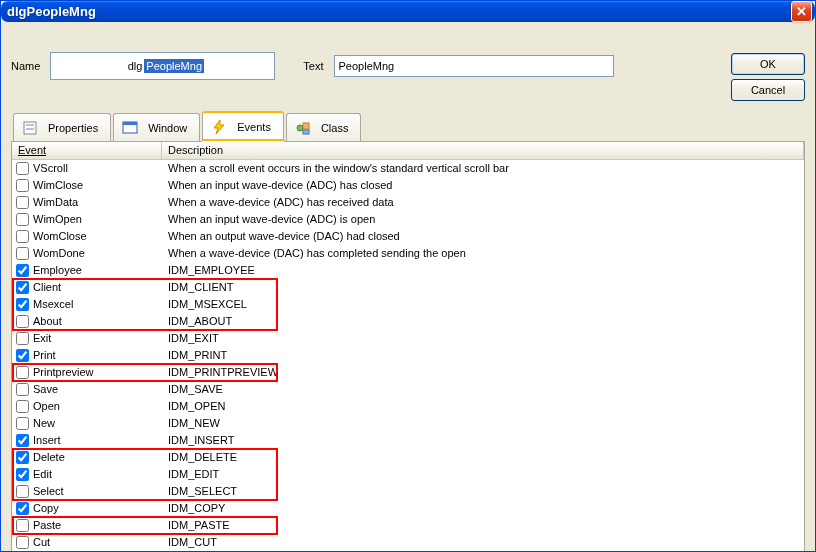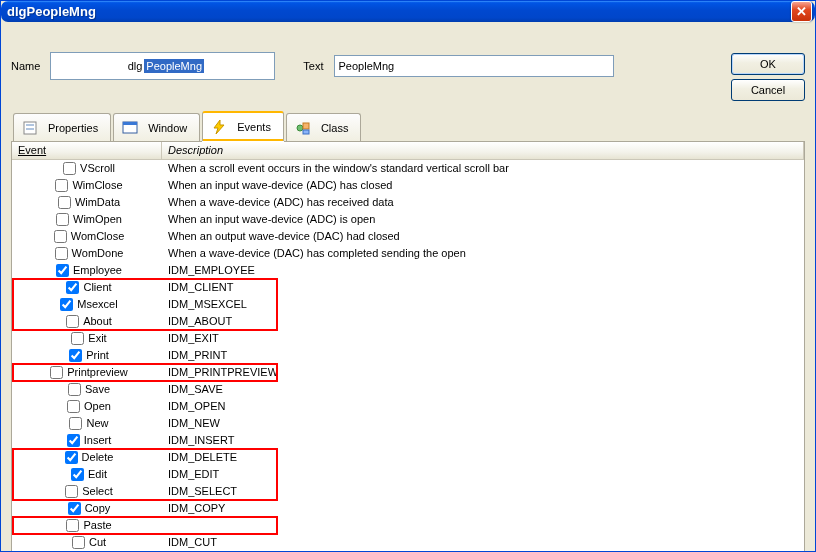--- a/index.html
+++ b/index.html
@@ -25,23 +25,23 @@
   .xp-btn.default { box-shadow: inset 0 0 0 1px #b8d6fb, 0 0 0 1px #89ade4 inset; }
   .tabs-row { display: flex; align-items: flex-end; gap: 2px; padding-left: 2px; margin-bottom: 0; }
   .tab { height: 28px; border: 1px solid #aca899; border-bottom: none; background: linear-gradient(to bottom, #fdfdfd, #f1efe2); border-radius: 3px 3px 0 0; display: flex; align-items: center; gap: 10px; padding: 0 12px 0 8px; font-size: 11px; cursor: pointer; position: relative; z-index: 1; }
   .tab.active { background: #fff; height: 30px; z-index: 3; box-shadow: 0 -2px 0 #ffb700 inset, 0 2px 0 #fff; border-top: 2px solid #ffb700; }
   .tab .icon { width: 16px; height: 16px; display: inline-flex; align-items: center; justify-content: center; }
   .tab-pane { flex: 1; border: 1px solid #aca899; background: #fff; position: relative; overflow: hidden; display: flex; }
   .table-wrap { flex: 1; overflow-y: scroll; overflow-x: hidden; }
   .col-headers { position: sticky; top: 0; display: flex; background: linear-gradient(to bottom, #fff, #f3f2ea 60%, #e7e4d3); border-bottom: 1px solid #cbc7b8; height: 18px; z-index: 4; }
   .col-headers .col { border-right: 1px solid #cbc7b8; padding: 2px 6px; font-size: 11px; }
   .col-event { width: 150px; text-decoration: underline; }
-  .col-desc { flex: 1; font-style: italic; }
+  .col-desc { flex: 1; }
   .row { display: flex; align-items: center; height: 17px; border-bottom: 1px solid transparent; position: relative; }
-  .row .cell-event { width: 150px; display: flex; align-items: center; padding-left: 4px; gap: 4px; justify-content: center; }
+  .row .cell-event { width: 150px; display: flex; align-items: center; padding-left: 4px; gap: 4px; }
   .row .cell-desc { flex: 1; padding-left: 6px; }
   .chk { width: 13px; height: 13px; margin: 0; }
   .hl { position: absolute; border: 2px solid #ff0000; pointer-events: none; z-index: 5; }
   
   .table-wrap::-webkit-scrollbar { width: 17px; }
   .table-wrap::-webkit-scrollbar-track { background: #f4f3ee; border-left: 1px solid #ede9d9; }
   .table-wrap::-webkit-scrollbar-thumb { background: linear-gradient(to right,#dbeaff,#b8d6fd,#8fb8ef); border: 1px solid #7c9fd3; border-radius: 2px; }
   .table-wrap::-webkit-scrollbar-button { height: 17px; background: linear-gradient(to bottom,#e8f0fb,#bcd4f6); border: 1px solid #7c9fd3; }
 </style>
 </head>
@@ -275,20 +275,21 @@
                 <input type="checkbox" class="chk" checked="" style="">
                 <span>Copy</span>
               </div>
               <div class="cell-desc">IDM_COPY</div>
             </div>
             <div class="row">
               <div class="cell-event">
                 <input type="checkbox" class="chk" style="">
                 <span>Paste</span>
               </div>
+              <div class="cell-desc">IDM_PASTE</div>
             </div>
             <div class="row">
               <div class="cell-event">
                 <input type="checkbox" class="chk" style="">
                 <span>Cut</span>
               </div>
               <div class="cell-desc">IDM_CUT</div>
             </div>
           </div>
       <div class="hl" style="left: 0px; top: 136px; width: 266px; height: 53px;"></div>

